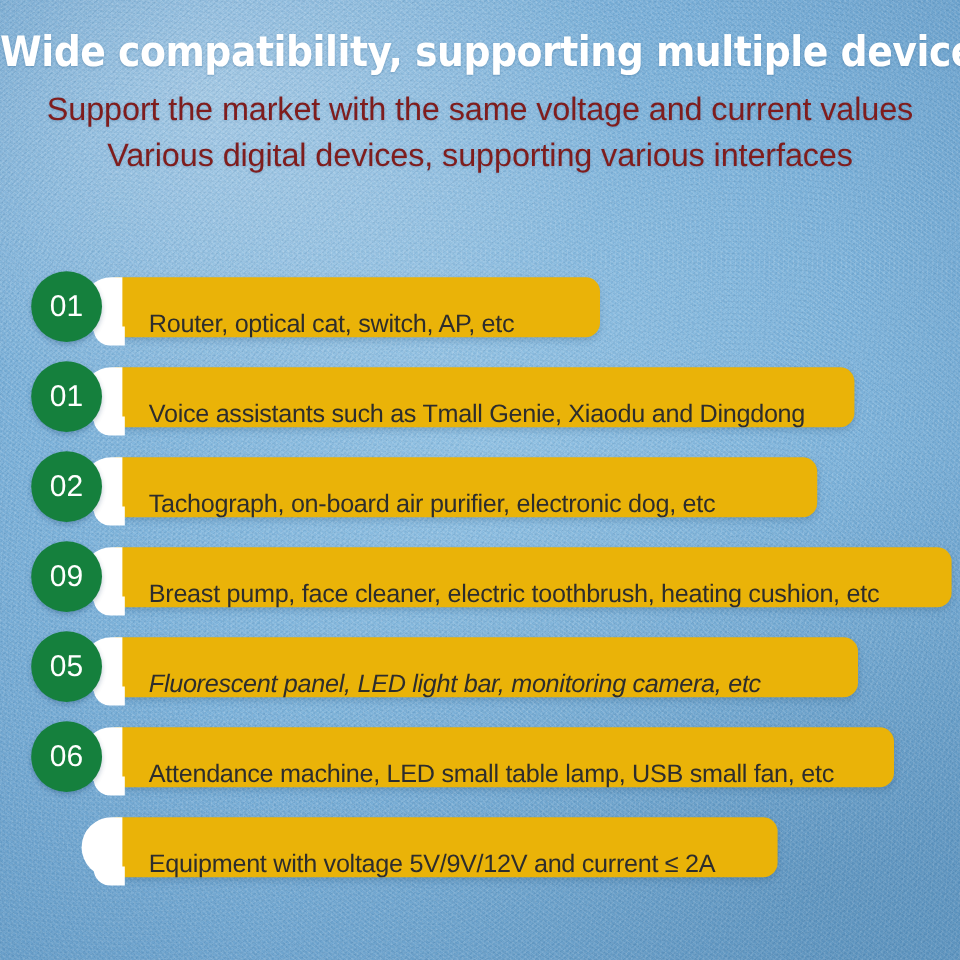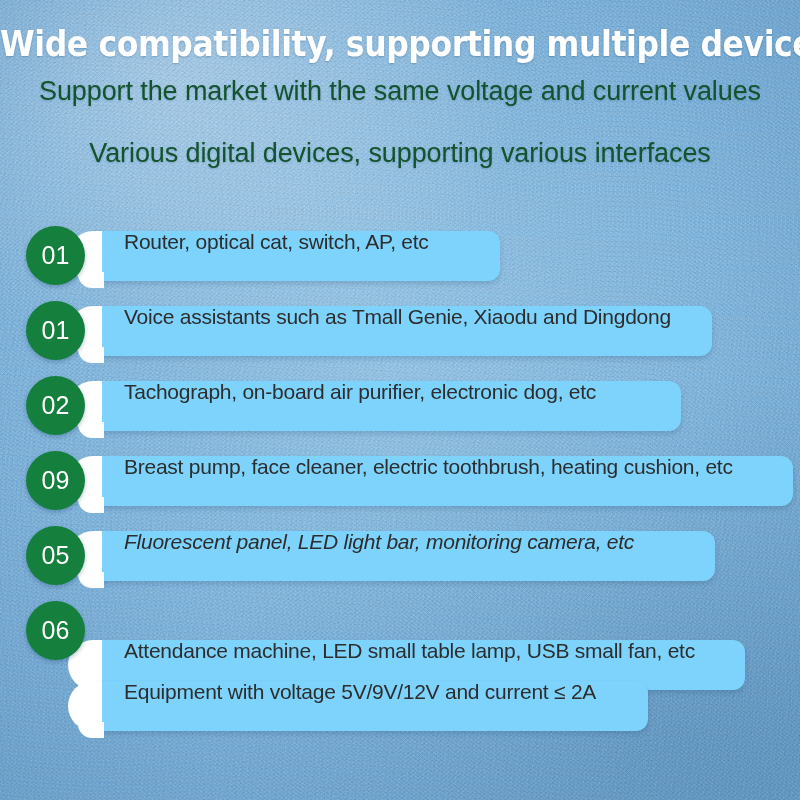--- a/index.html
+++ b/index.html
@@ -72,21 +72,21 @@
     font-family: "DejaVu Sans Condensed", "Liberation Sans Narrow", "Liberation Sans", sans-serif;
     font-size: 35px;
     font-weight: bold;
     letter-spacing: -0.4px;
     line-height: 1.15;
     margin: 0;
     text-shadow: 0 1px 2px rgba(35,85,130,0.35);
     white-space: nowrap;
   }
   .subtitle {
-    color: #14532d;
+    color: #7f1d1d;
     font-family: "Liberation Sans Narrow", "Liberation Sans", sans-serif;
     font-size: 27px;
     font-weight: normal;
     line-height: 1.38;
     margin: 0;
     padding-top: 9px;
     letter-spacing: -0.1px;
     text-shadow: 0 1px 2px rgba(35,85,130,0.28);
     white-space: nowrap;
   }
@@ -100,25 +100,25 @@
   }
   .row {
     position: relative;
     height: 75px;
   }
   .bubble {
     position: absolute;
     left: 88px;
     top: 11px;
     height: 50px;
-    background: #7dd3fc;
+    background: #eab308;
     border-radius: 10px 12px 12px 10px;
     box-shadow: 0 3px 5px rgba(34,78,118,0.22);
     display: flex;
-    align-items: flex-start;
+    align-items: flex-end;
     box-sizing: border-box;
     padding-left: 36px;
     padding-right: 20px;
   }
   
   .bubble::before {
     content: "";
     position: absolute;
     left: -20px;
     top: 0;
@@ -179,21 +179,21 @@
 <div id="poster">
 
   <div class="bg-base"></div>
   <div class="bg-noise"></div>
   <div class="bg-noise2"></div>
   <div class="bg-vignette"></div>
 
   <div class="header">
     <h1 class="title">Wide compatibility, supporting multiple devices</h1>
     <p class="subtitle">Support the market with the same voltage and current values</p>
-    <p class="subtitle" style="padding-top:0;margin-top:24px;">Various digital devices, supporting various interfaces</p>
+    <p class="subtitle" style="padding-top:0;">Various digital devices, supporting various interfaces</p>
   </div>
 
   <div class="rows" id="rows-container">
       <div class="row">
         <div class="bubble" style="width: 412px;">
           <span class="bubble-text">Router, optical cat, switch, AP, etc</span>
         </div>
         <div class="badge">
           <span class="badge-text">01</span>
         </div>
@@ -224,21 +224,21 @@
       </div>
       <div class="row">
         <div class="bubble" style="width: 627px; font-style: italic;">
           <span class="bubble-text">Fluorescent panel, LED light bar, monitoring camera, etc</span>
         </div>
         <div class="badge">
           <span class="badge-text">05</span>
         </div>
       </div>
       <div class="row">
-        <div class="bubble" style="width: 657px; margin-top: 34px;">
+        <div class="bubble" style="width: 657px;">
           <span class="bubble-text">Attendance machine, LED small table lamp, USB small fan, etc</span>
         </div>
         <div class="badge">
           <span class="badge-text">06</span>
         </div>
       </div>
       <div class="row">
         <div class="bubble" style="width: 560px;">
           <span class="bubble-text">Equipment with voltage 5V/9V/12V and current ≤ 2A</span>
         </div>

